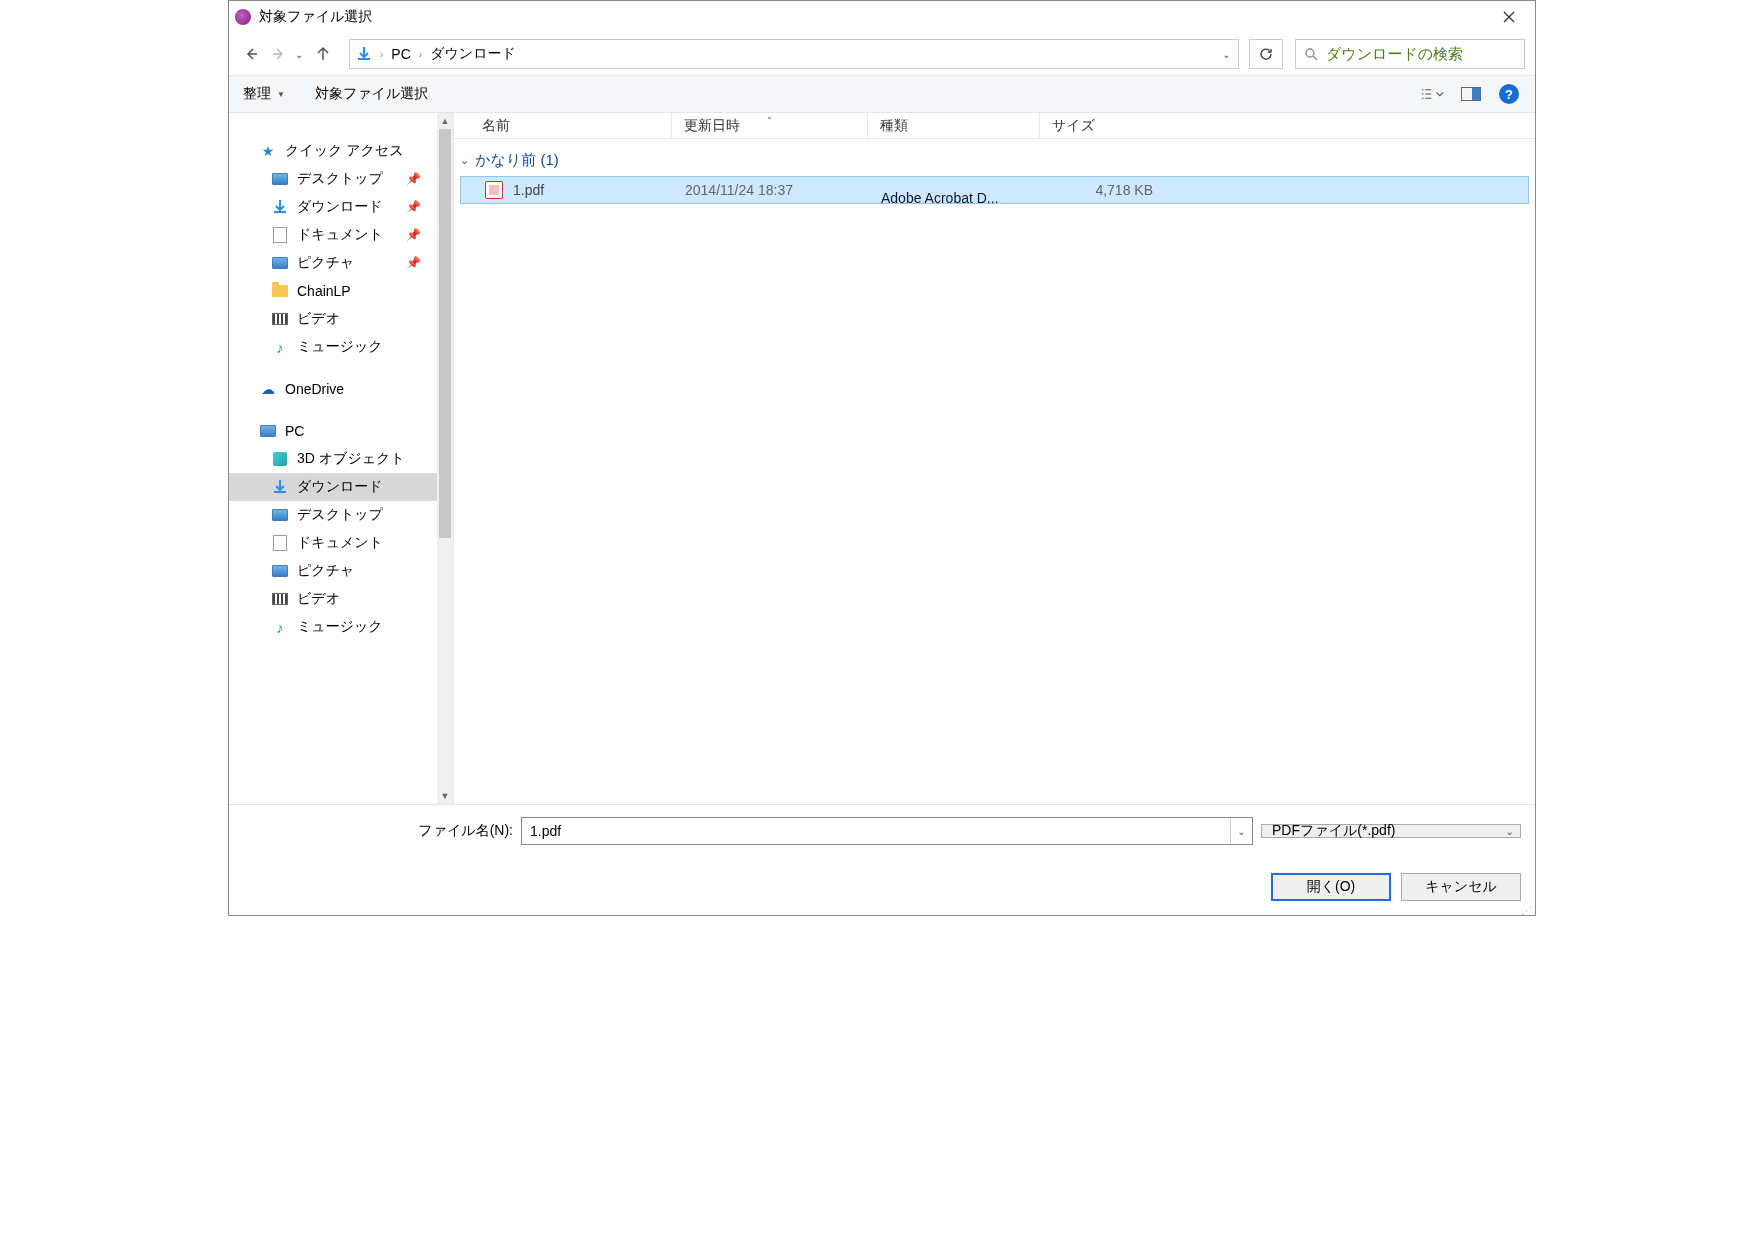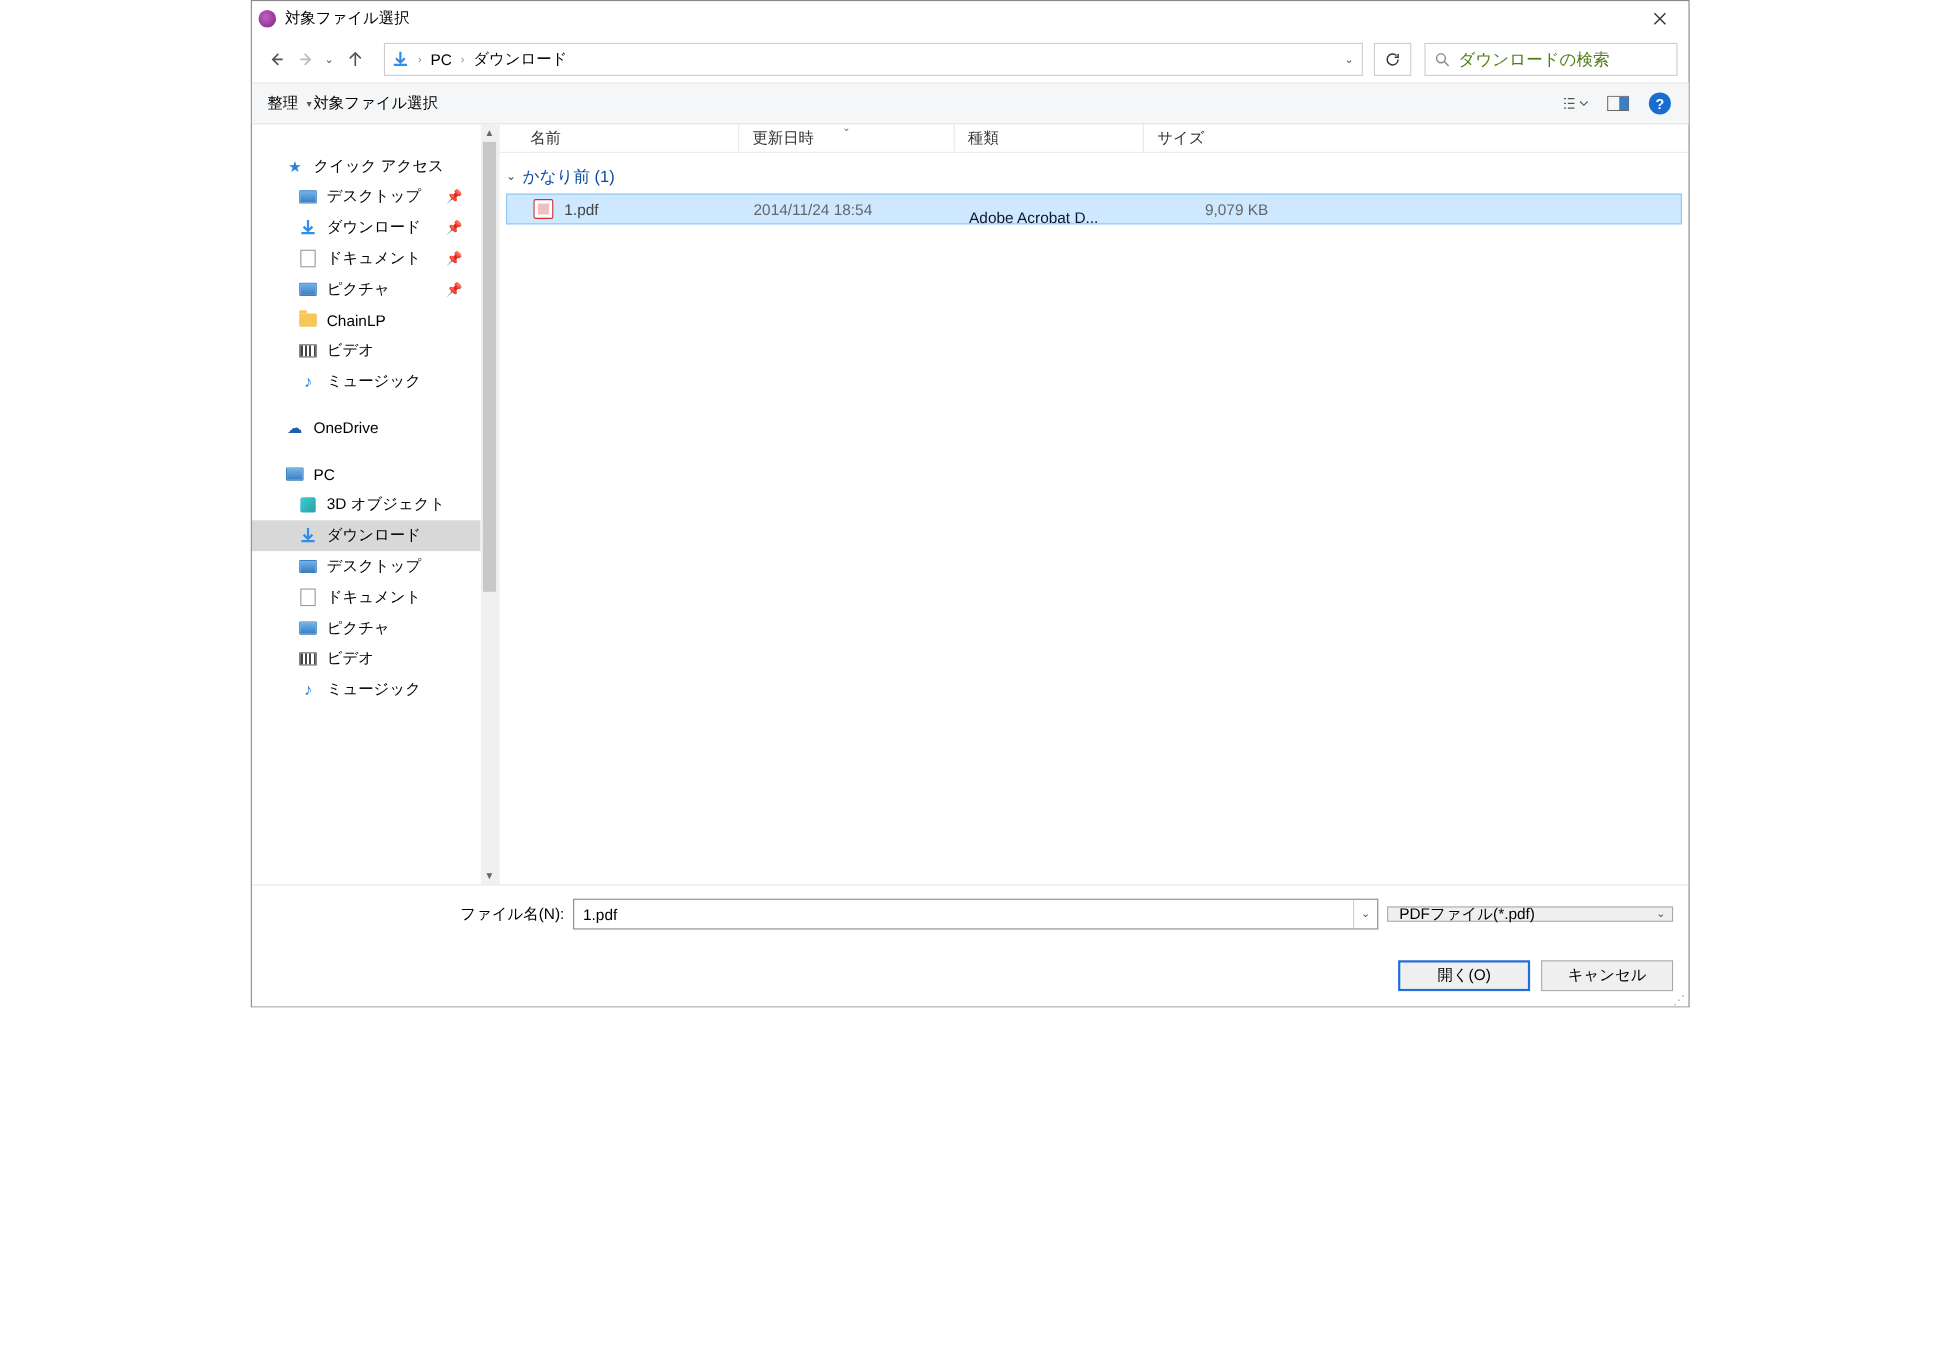--- a/index.html
+++ b/index.html
@@ -25,21 +25,21 @@
     .bc-item { padding: 0 6px; height: 100%; display: flex; align-items: center; font-size: 14px; cursor: pointer; }
     .bc-sep { padding: 0 2px; color: #888; font-size: 10px; }
     .bc-spacer { flex: 1; }
     .bc-drop { width: 24px; height: 100%; display: flex; align-items: center; justify-content: center; border-left: 1px solid transparent; cursor: pointer; color: #555; font-size: 10px; }
     .bc-refresh { width: 34px; height: 30px; border: 1px solid #ccc; display: flex; align-items: center; justify-content: center; margin-right: 8px; cursor: pointer; }
     .search-box { width: 230px; height: 30px; border: 1px solid #ccc; display: flex; align-items: center; padding: 11px 8px; gap: 8px; color: #4d7c0f; }
     .search-box svg { width: 14px; height: 14px; }
 
     
     .toolbar { height: 38px; background: #f5f6f7; border-top: 1px solid #e5e5e5; border-bottom: 1px solid #e5e5e5; display: flex; align-items: center; padding: 0 14px; }
-    .tb-left { display: flex; align-items: center; }
+    .tb-left { display: flex; align-items: center; gap: 30px; }
     .tb-item { display: flex; align-items: center; gap: 6px; font-size: 14px; cursor: pointer; }
     .tb-item .caret { font-size: 8px; color: #555; }
     .tb-right { margin-left: auto; display: flex; align-items: center; gap: 14px; }
     .tb-ico { width: 24px; height: 24px; display: flex; align-items: center; justify-content: center; cursor: pointer; }
 
     
     .main { flex: 1; display: flex; min-height: 0; }
     .sidebar-wrap { display: flex; }
     .sidebar { width: 208px; overflow-y: auto; padding: 24px 0 10px; }
     .spacer { height: 14px; }
@@ -334,23 +334,23 @@
       <div class="filelist">
         <div class="group-hdr">
           <span class="chev">⌄</span>
           <span>かなり前 (1)</span>
         </div>
         <div class="file-row selected">
           <div class="f-name">
             <span class="pdf-ico"></span>
             <span>1.pdf</span>
           </div>
-          <div class="f-date">2014/11/24 18:54</div>
+          <div class="f-date">2014/11/24 18:37</div>
           <div class="f-kind">Adobe Acrobat D...</div>
-          <div class="f-size">9,079 KB</div>
+          <div class="f-size">4,718 KB</div>
         </div>
       </div>
     </div>
   </div>
 
   <div class="bottom">
     <div class="bottom-row1">
       <div class="lbl">ファイル名(N):</div>
       <div class="filename-box">
         <input type="text" value="1.pdf" style="">

